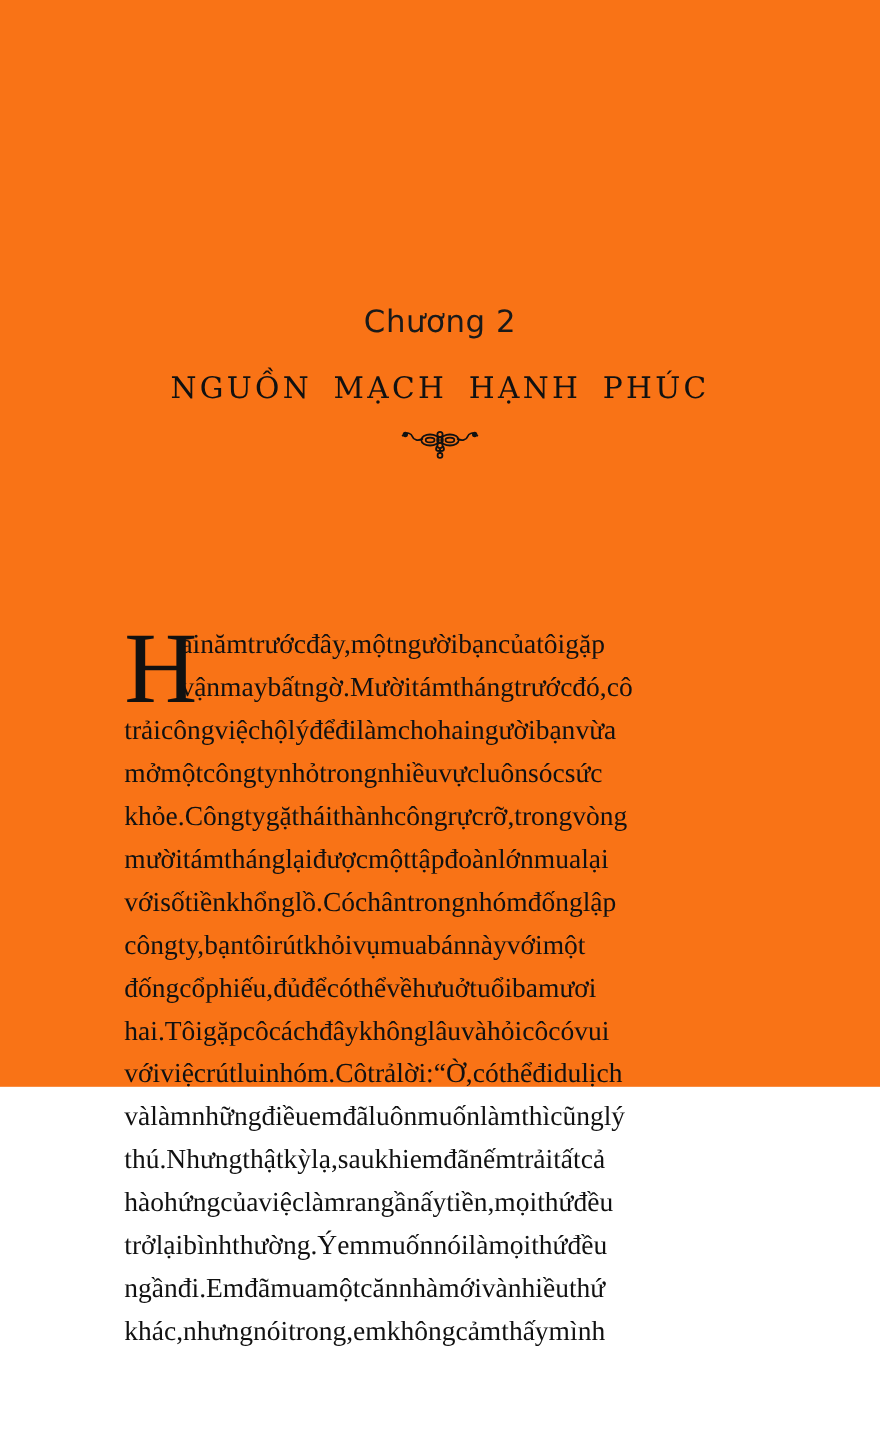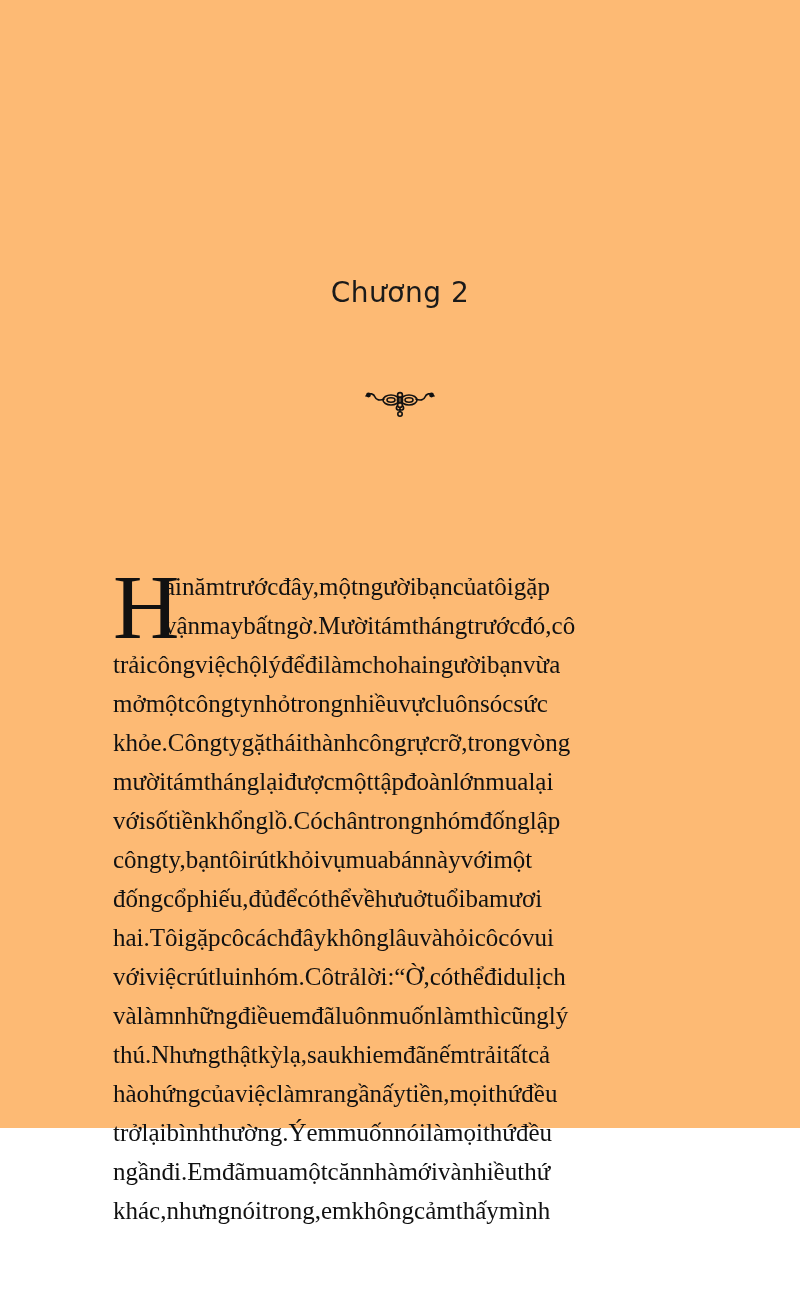--- a/index.html
+++ b/index.html
@@ -11,22 +11,22 @@
       width: 800px;
       height: 1304px;
       position: relative;
       overflow: hidden;
       color: #111111;
       font-family: "Liberation Serif", "DejaVu Serif", serif;
     }
     .page {
       position: absolute;
       left: 0; top: 0;
-      width: 800px; height: 1128px;
-      background: #fdba74;
+      width: 800px; height: 988px;
+      background: #f97316;
     }
     .chapter-number {
       position: absolute;
       top: 276px;
       left: 0;
       width: 800px;
       text-align: center;
       font-family: "DejaVu Sans", "Liberation Sans", sans-serif;
       font-size: 28px;
       letter-spacing: 0.5px;
@@ -85,20 +85,21 @@
       width: 100%;
     }
   </style>
 </head>
 <body>
 
 <div class="page">
 
   <div class="chapter-number">Chương 2</div>
 
+  <div class="chapter-title">NGUỒN MẠCH HẠNH PHÚC</div>
 
   <div class="ornament">
     <svg width="72" height="32" viewBox="0 0 72 32" xmlns="http://www.w3.org/2000/svg">
       <g fill="none" stroke="#111" stroke-width="1.6" stroke-linecap="round">
 
         <path d="M2 9 C 6 5, 10 7, 11 10 C 12 13, 16 14, 20 12"></path>
         <circle cx="4.5" cy="8" r="1.6" fill="#111"></circle>
 
         <path d="M70 9 C 66 5, 62 7, 61 10 C 60 13, 56 14, 52 12"></path>
         <circle cx="67.5" cy="8" r="1.6" fill="#111"></circle>

